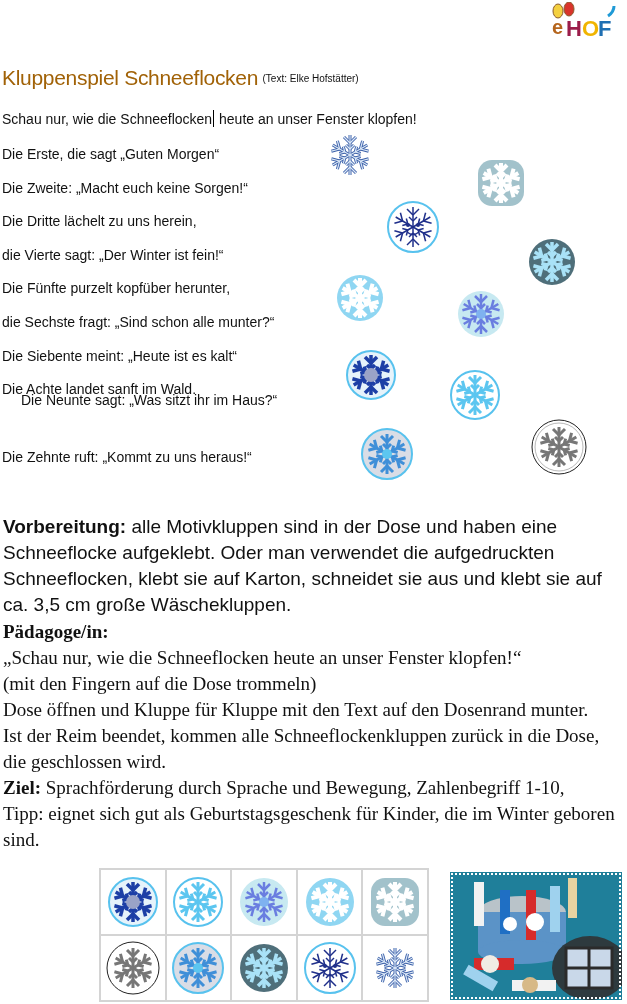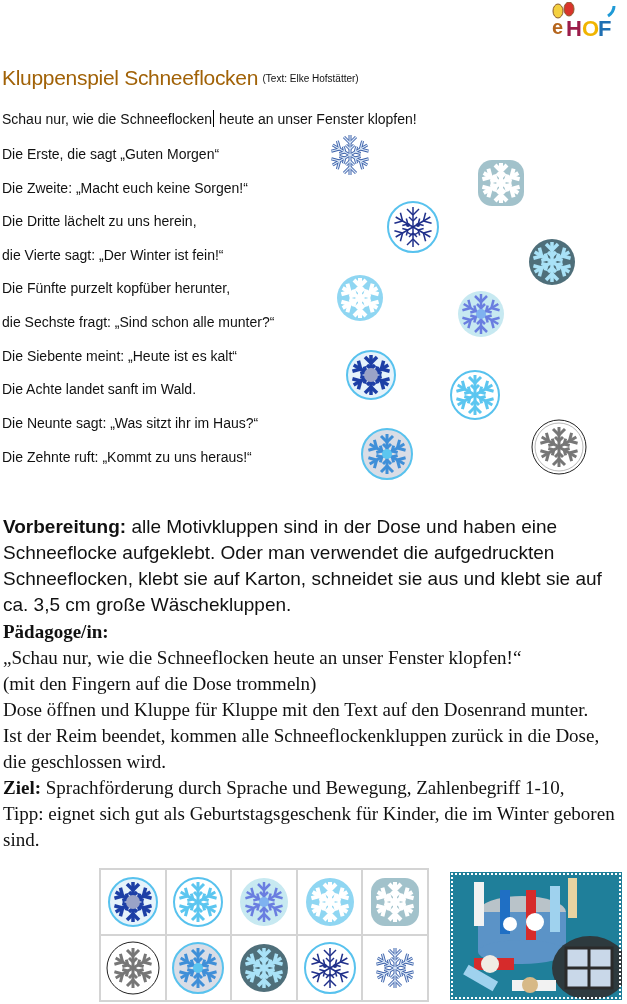--- a/index.html
+++ b/index.html
@@ -52,21 +52,21 @@
   <span>Schau nur, wie die Schneeflocken</span><span class="cursor"></span><span> heute an unser Fenster klopfen!</span>
 </div>
 <div class="poem-line" style="top:146px;">Die Erste, die sagt „Guten Morgen“</div>
 <div class="poem-line" style="top:180px;">Die Zweite: „Macht euch keine Sorgen!“</div>
 <div class="poem-line" style="top:213px;">Die Dritte lächelt  zu uns herein,</div>
 <div class="poem-line" style="top:247px;">die Vierte sagt: „Der Winter ist fein!“</div>
 <div class="poem-line" style="top:280px;">Die Fünfte purzelt kopfüber herunter,</div>
 <div class="poem-line" style="top:314px;">die Sechste fragt: „Sind schon alle munter?“</div>
 <div class="poem-line" style="top:348px;">Die Siebente meint: „Heute ist es kalt“</div>
 <div class="poem-line" style="top:381px;">Die Achte landet sanft im Wald.</div>
-<div class="poem-line" style="top:415px;">Die Neunte sagt: „Was sitzt ihr im Haus?“</div>
+<div class="poem-line" style="top:392px;margin-left:19px;">Die Neunte sagt: „Was sitzt ihr im Haus?“</div>
 <div class="poem-line" style="top:449px;">Die Zehnte ruft: „Kommt zu uns heraus!“</div>
 
 <svg width="0" height="0" style="position:absolute">
   <defs>
     <g id="arm6">
       <g id="arm">
           <line x1="0" y1="0" x2="0" y2="-20"></line>
           <line x1="0" y1="-12" x2="-6" y2="-18"></line>
           <line x1="0" y1="-12" x2="6" y2="-18"></line>
           <line x1="0" y1="-6" x2="-4" y2="-10"></line>

